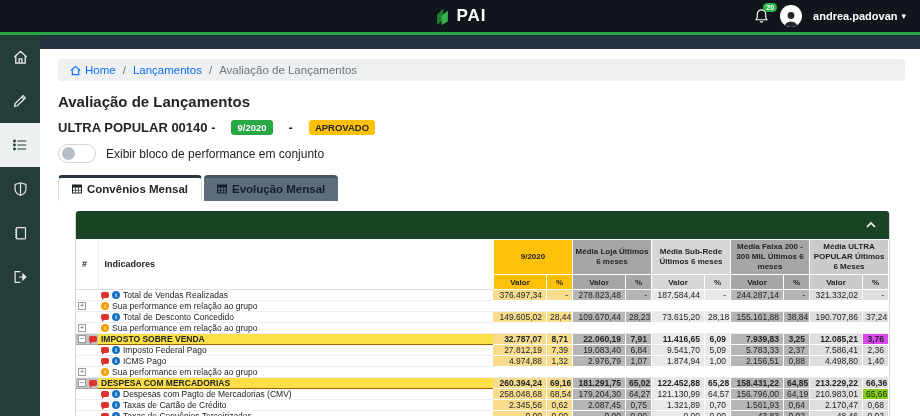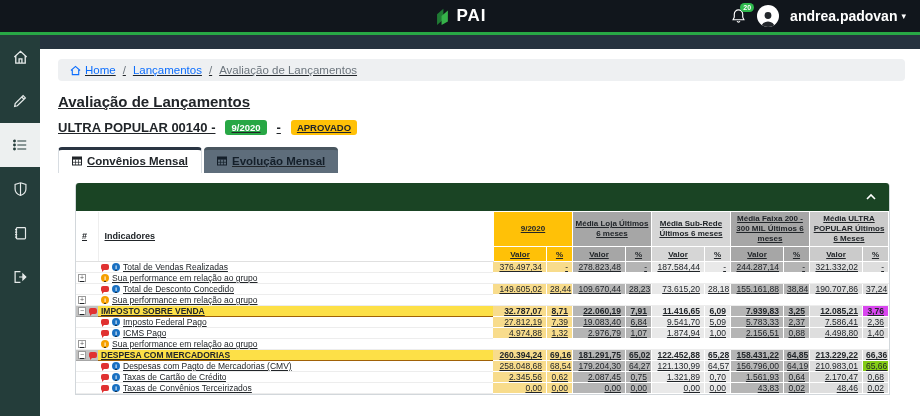--- a/index.html
+++ b/index.html
@@ -9,39 +9,39 @@
     font-family:"Liberation Sans", sans-serif; color:#212529;
   }
   
   .navbar { height:32px; background:#11161c; display:flex; align-items:center; position:relative; padding:0 14px; }
   .brand { position:absolute; left:50%; transform:translateX(-50%); display:flex; align-items:center; gap:5px; color:#fff; font-weight:bold; font-size:17px; letter-spacing:1px; }
   .nav-right { margin-left:auto; display:flex; align-items:center; gap:11px; }
   .bell-wrap { position:relative; cursor:pointer; }
   .badge-notif { position:absolute; top:-5px; right:-8px; background:#2eb94d; color:#fff; font-size:7px; font-weight:bold; border-radius:8px; padding:1px 3px; min-width:11px; text-align:center; }
   .avatar { width:22px; height:22px; border-radius:50%; background:#fff; overflow:hidden; display:flex; align-items:flex-end; justify-content:center; cursor:pointer; }
   .user-menu { display:flex; align-items:center; gap:4px; cursor:pointer; }
-  .username { color:#fff; font-size:14px; font-weight:bold; }
+  .username { color:#fff; font-size:11px; font-weight:bold; }
   .caret { color:#fff; font-size:9px; }
   .green-line { height:3px; background:#28a745; }
   
   .app { display:flex; height:381px; }
   .sidebar { width:40px; background:#243d3a; flex:none; }
   .side-item { height:44px; display:flex; align-items:center; justify-content:center; cursor:pointer; }
   .side-item svg { stroke:#e6ebea; fill:none; stroke-width:1.4; }
   .side-item.active { background:#edf0f0; }
   .side-item.active svg { stroke:#243d3a; }
   .main { flex:1; background:#26323f; position:relative; overflow:hidden; }
-  .content { position:absolute; top:14px; left:0; right:0; bottom:0; background:#fff; padding:10px 15px 0 18px; overflow:hidden;text-decoration:underline; }
+  .content { position:absolute; top:14px; left:0; right:0; bottom:0; background:#fff; padding:10px 15px 0 18px; overflow:hidden; }
   
   .breadcrumb { background:#eef0f2; border-radius:4px; padding:5px 12px; font-size:11.5px; display:flex; gap:7px; align-items:center; color:#6c757d; }
   .crumb-link { color:#0d6efd; cursor:pointer; display:flex; gap:4px; align-items:center; }
   .crumb-sep { color:#6c757d; }
   
   .page-title { font-size:15px; font-weight:bold; margin:12px 0 10px; }
-  .entity-row { display:flex; align-items:center; gap:10px; font-size:13px; font-weight:bold; }
+  .entity-row { display:flex; align-items:center; gap:16px; font-size:13px; font-weight:bold; }
   .badge { font-size:9.5px; font-weight:bold; padding:2px 6px; border-radius:3px; }
   .badge-green { background:#28a745; color:#fff; }
   .badge-yellow { background:#ffc107; color:#212529; }
   .toggle-row { display:flex; align-items:center; gap:10px; margin-top:9px; }
   .switch { width:38px; height:19px; background:#fff; border:1px solid #ced4da; border-radius:10px; position:relative; cursor:pointer; flex:none; }
   .knob { width:13px; height:13px; background:#b7bfc6; border-radius:50%; position:absolute; top:2px; left:3px; }
   .toggle-label { font-size:12px; }
   
   .tabs { display:flex; margin-top:12px; }
   .tab { display:flex; align-items:center; gap:5px; padding:5px 13px 6px; font-size:11.5px; font-weight:bold; border-radius:4px 4px 0 0; cursor:pointer; }
@@ -169,20 +169,26 @@
 
       <div class="page-title">Avaliação de Lançamentos</div>
 
       <div class="entity-row">
         <span>ULTRA POPULAR 00140 -</span>
         <span class="badge badge-green">9/2020</span>
         <span>-</span>
         <span class="badge badge-yellow">APROVADO</span>
       </div>
 
+      <div class="toggle-row">
+        <span class="switch">
+            <span class="knob"></span>
+          </span>
+        <span class="toggle-label">Exibir bloco de performance em conjunto</span>
+      </div>
 
       <div class="tabs">
         <div class="tab active">
           <svg width="10" height="10" viewBox="0 0 10 10">
               <rect x="0.5" y="1" width="9" height="8" fill="none" stroke="currentColor"></rect>
               <rect x="0.5" y="1" width="9" height="2.6" fill="currentColor"></rect>
               <path d="M3.5 3.6 V9 M6.5 3.6 V9 M0.5 6.3 H9.5" stroke="currentColor" stroke-width="0.7" fill="none"></path>
             </svg>
           <span>Convênios Mensal</span>
         </div>

